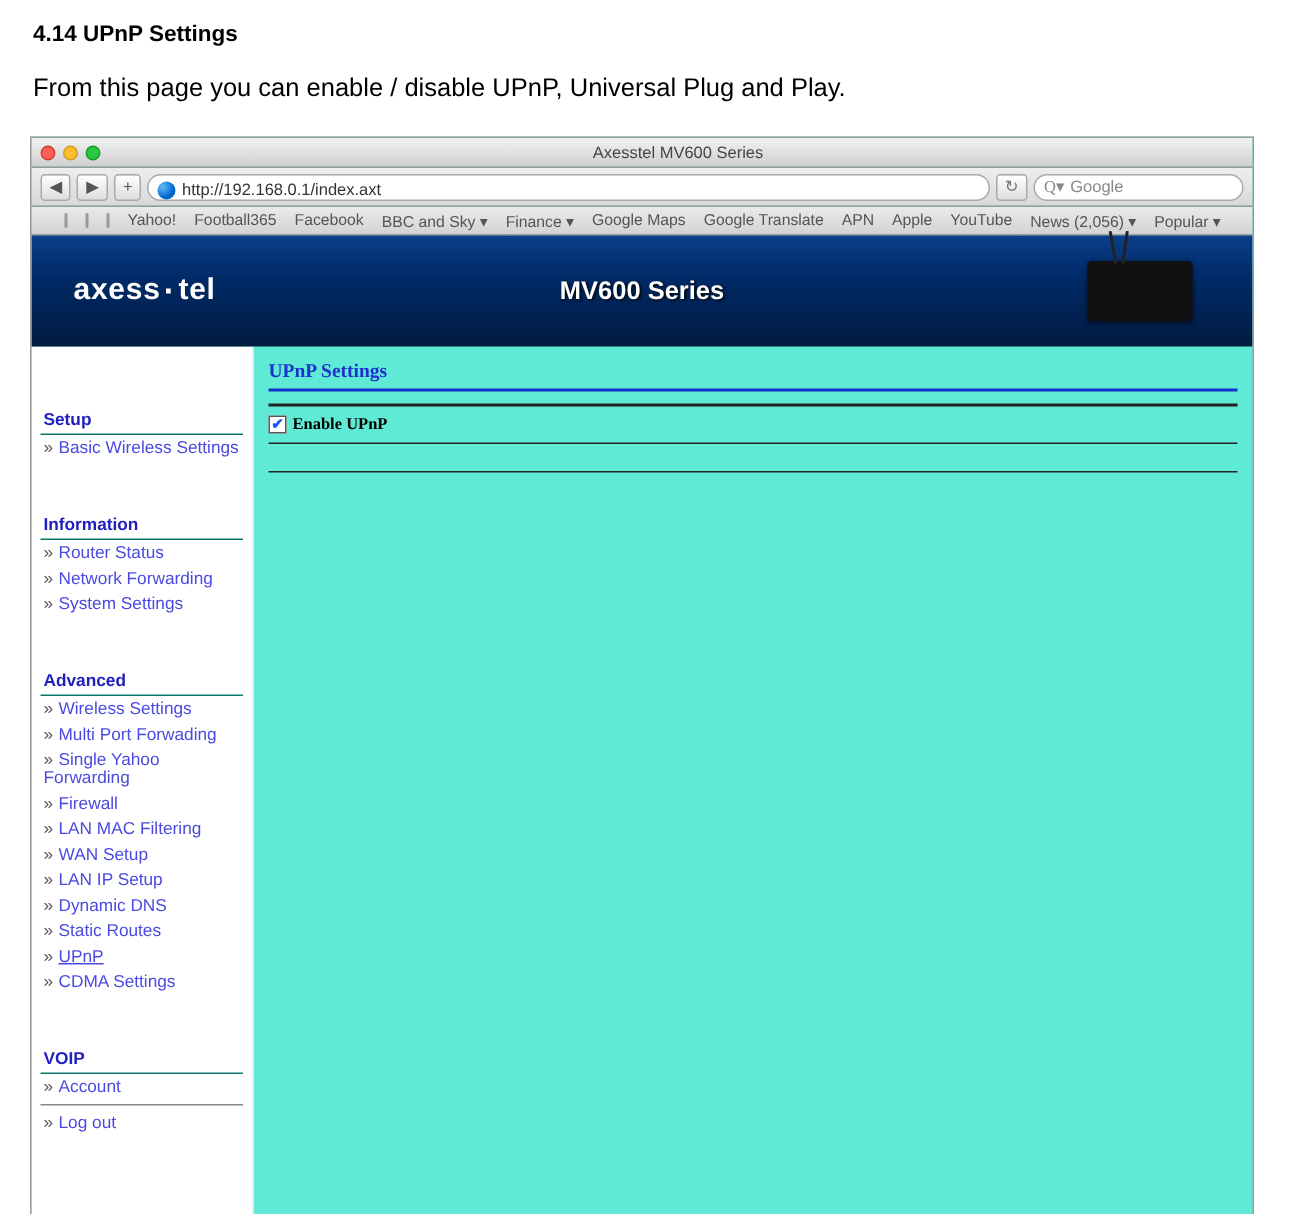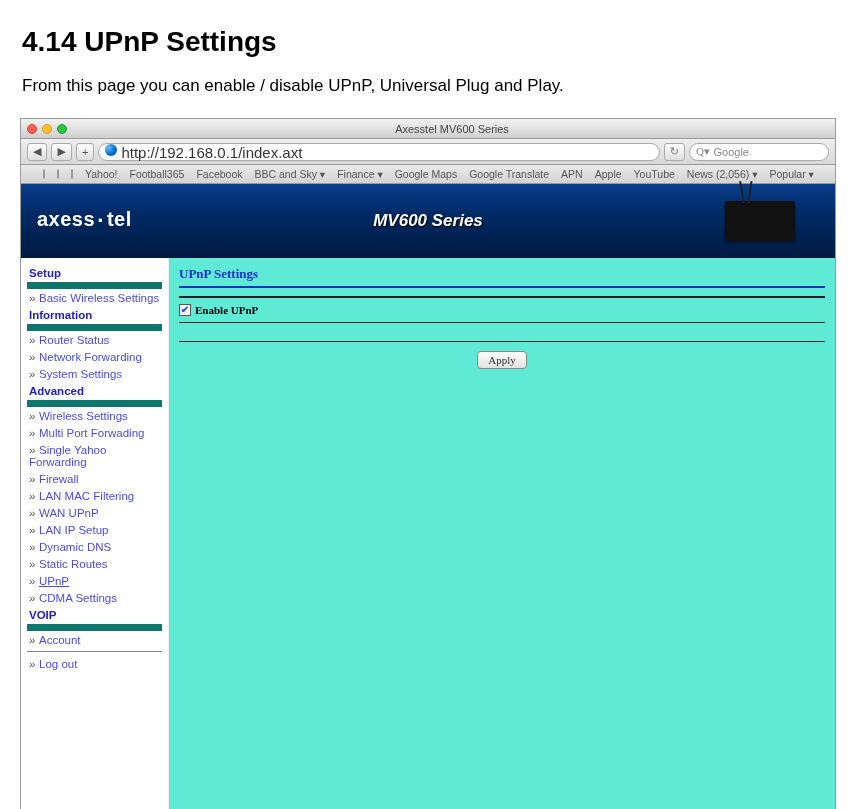--- a/index.html
+++ b/index.html
@@ -5,21 +5,21 @@
   * { box-sizing: border-box; }
   body {
     margin: 0;
     font-family: Arial, Helvetica, sans-serif;
     background: #fff;
     width: 863px;
     padding: 10px 20px 20px 20px;
     color: #000;
   }
   .doc-heading {
-    font-size: 28px; font-weight: bold; margin: 16px 0 18px 2px;
+    font-size: 15px; font-weight: bold; margin: 4px 0 18px 2px;
   }
   .doc-text { font-size: 17px; margin: 0 0 22px 2px; }
   .page-number { font-size: 20px; }
 
   
   .window {
     border: 1px solid #9a9a9a;
     background: #5eead4;
     width: 816px;
     height: 764px;
@@ -47,22 +47,22 @@
     font-size: 11px; color:#444;
   }
   .tb-btn {
     border:1px solid #aaa; background:linear-gradient(#fff,#ddd);
     border-radius:3px; height:18px; padding:0 5px; display:flex;
     align-items:center; justify-content:center; min-width:18px;
     font-size:11px; color:#555;
   }
   .url-pill {
     flex:1; height:18px; border:1px solid #aaa; border-radius:9px;
-    background:#fff; display:flex; align-items:flex-start; gap:4px;
-    padding:0 6px; font-size:15px; color:#333;
+    background:#fff; display:flex; align-items:flex-end; gap:4px;
+    padding:0 6px; font-size:11px; color:#333;
   }
   .favicon { width:12px;height:12px;border-radius:50%;
     background:radial-gradient(circle at 30% 30%, #6bf 0%, #06c 60%);}
   .reload { color:#777; }
   .search-pill {
     width:140px; height:18px; border:1px solid #aaa; border-radius:9px;
     background:#fff; display:flex; align-items:center; gap:4px;
     padding:0 6px; font-size:11px; color:#888;
   }
   .q { font-family: Georgia, serif; }
@@ -74,28 +74,28 @@
     font-size:10.5px; color:#555;
   }
   .bm-icon { width:12px;height:10px;border:1px solid #999;background:#fff;
     border-radius:2px;}
   .bm-item { white-space:nowrap; }
 
   .banner {
     height:74px;
     background: linear-gradient(#0b3d8a 0%, #002a66 40%, #001a40 100%);
     display:flex; align-items:center; color:#fff;
-    padding:0 16px;
+    padding:0 28px;
     position:relative;
   }
   .brand { font-size:20px; font-weight:bold; letter-spacing:0.5px;}
   .brand .dot { display:inline-block; vertical-align:middle;
     font-size:22px; margin:0 2px;}
   .series { position:absolute; left:50%; top:50%;
-    transform:translate(-50%,-50%); font-size:17px; font-style:italic;
+    transform:translate(-50%,-50%); font-size:17px; 
     font-weight:bold; text-shadow:1px 1px 2px #000;}
   .device-img {
     position:absolute; right:40px; top:50%; transform:translateY(-50%);
     width:70px; height:40px; background:#111; border-radius:3px;
     box-shadow:0 1px 3px rgba(0,0,0,0.6);
   }
   .antenna { position:absolute; width:2px; height:22px; background:#222;
     top:-20px; }
   .antenna.a1{ right:52px; transform:rotate(-10deg);}
   .antenna.a2{ right:44px; transform:rotate(8deg);}
@@ -103,21 +103,21 @@
   .workspace { display:flex; height: calc(100% - 20px - 26px - 19px - 74px); }
 
   .sidebar {
     width:148px; background:#fff; border-right:1px solid #eee;
     padding:6px 6px; font-size:11.5px;
   }
   .nav-header {
     color:#2020c0; font-weight:bold; padding:3px 2px 3px 2px;
     border-bottom:1px solid #385; border-color:#a55;
   }
-  .nav-header.u { border-bottom:7px solid #0f766e; }
+  .nav-header.u { border-bottom:1px solid #0f766e;margin-top:34px; }
   .nav-link { color:#4a4ae0; padding:2.5px 2px; display:block;}
   .nav-link.cur { text-decoration:underline; }
   .nav-hr { height:1px; background:#888; margin:3px 0;}
   .rs { color:#555; display:inline-block; width:10px;}
 
   .content { flex:1; padding:6px 10px;font-family:Liberation Serif, serif; }
   .panel-title {
     color:#2030d0; font-weight:bold; font-size:13px; padding:2px 0 4px 0;
   }
   .hr-blue { height:2px; background:#1530c8; margin-bottom:8px;}
@@ -201,21 +201,21 @@
       <div class="nav-header u">Information</div>
       <a class="nav-link"><span class="rs">»</span><span>Router Status</span></a>
       <a class="nav-link"><span class="rs">»</span><span>Network Forwarding</span></a>
       <a class="nav-link"><span class="rs">»</span><span>System Settings</span></a>
       <div class="nav-header u">Advanced</div>
       <a class="nav-link"><span class="rs">»</span><span>Wireless Settings</span></a>
       <a class="nav-link"><span class="rs">»</span><span>Multi Port Forwading</span></a>
       <a class="nav-link"><span class="rs">»</span><span>Single Yahoo Forwarding</span></a>
       <a class="nav-link"><span class="rs">»</span><span>Firewall</span></a>
       <a class="nav-link"><span class="rs">»</span><span>LAN MAC Filtering</span></a>
-      <a class="nav-link"><span class="rs">»</span><span>WAN UPnP</span></a>
+      <a class="nav-link"><span class="rs">»</span><span>WAN Setup</span></a>
       <a class="nav-link"><span class="rs">»</span><span>LAN IP Setup</span></a>
       <a class="nav-link"><span class="rs">»</span><span>Dynamic DNS</span></a>
       <a class="nav-link"><span class="rs">»</span><span>Static Routes</span></a>
       <a class="nav-link cur"><span class="rs">»</span><span>UPnP</span></a>
       <a class="nav-link"><span class="rs">»</span><span>CDMA Settings</span></a>
       <div class="nav-header u">VOIP</div>
       <a class="nav-link"><span class="rs">»</span><span>Account</span></a>
       <div class="nav-hr"></div>
       <a class="nav-link"><span class="rs">»</span><span>Log out</span></a>
     </div>
@@ -223,20 +223,17 @@
     <div class="content">
       <div class="panel-title">UPnP Settings</div>
       <div class="hr-blue"></div>
       <div class="hr-black"></div>
       <div class="check-row">
         <span class="chk">✔</span>
         <span>Enable UPnP</span>
       </div>
       <div class="hr-black thin"></div>
       <div class="hr-black thin" style="margin-top:18px;"></div>
-      <div class="apply-row">
-        <span class="apply-btn">Apply</span>
-      </div>
     </div>
   </div>
 </div>
 
 <div class="page-number">43</div>
 
 </body></html>

